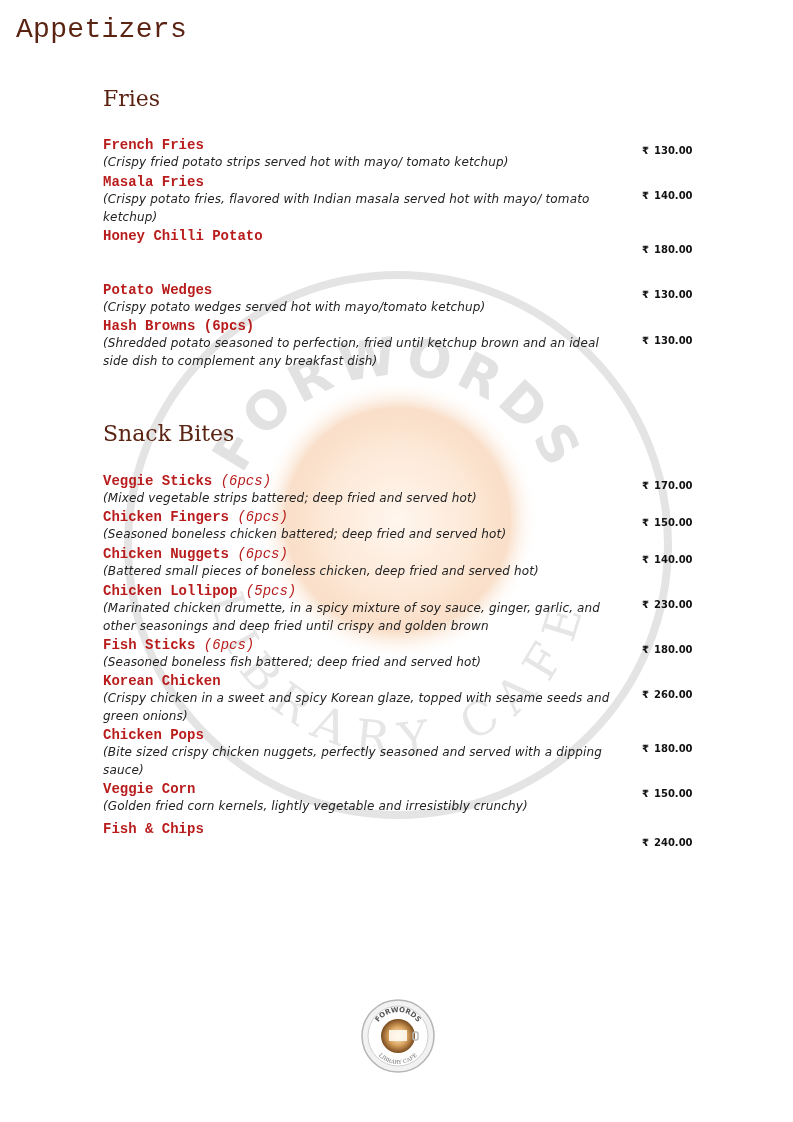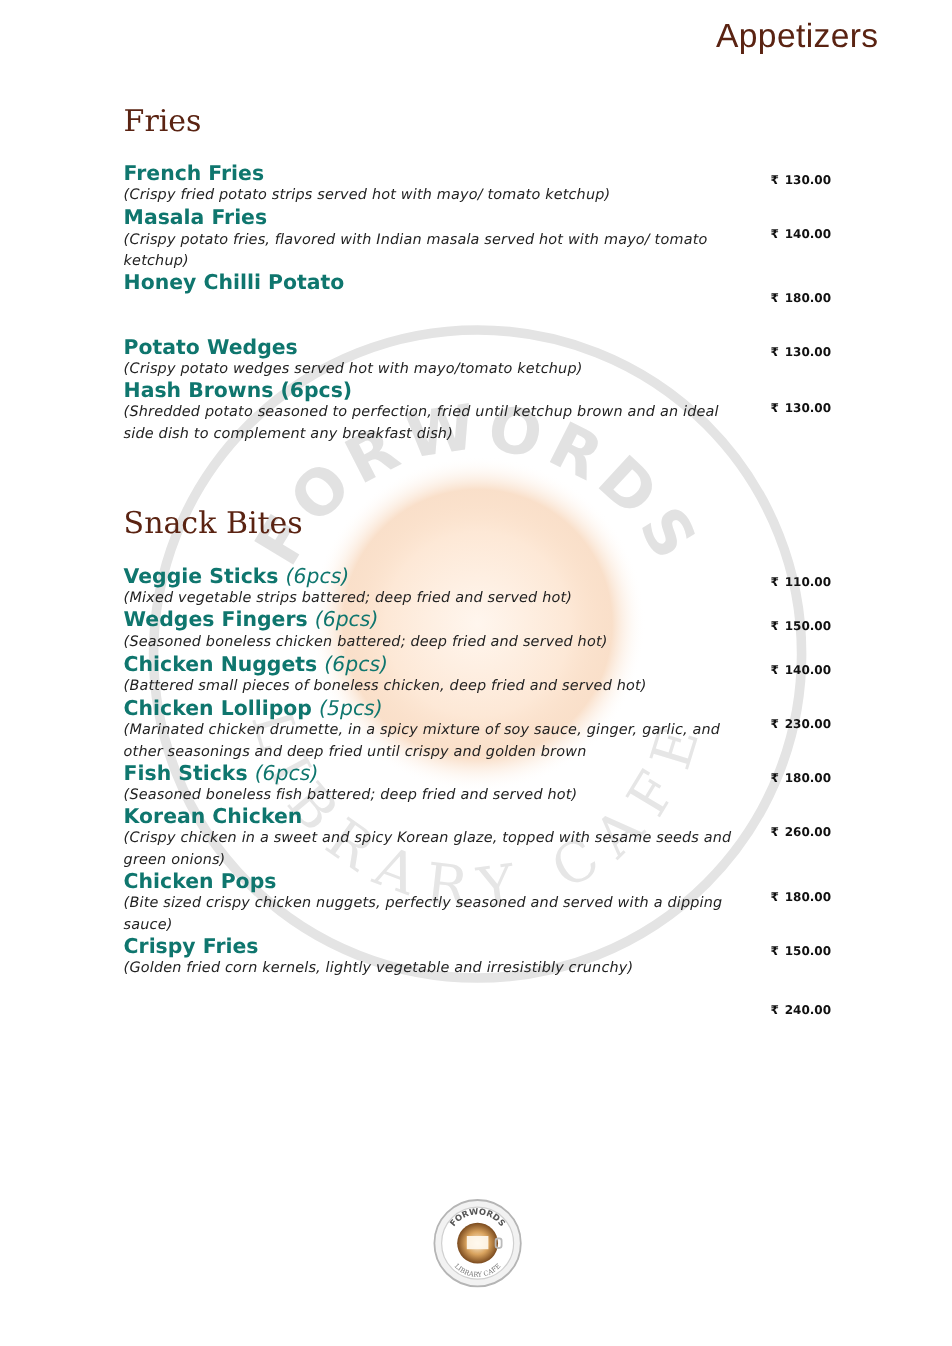--- a/index.html
+++ b/index.html
@@ -2,28 +2,28 @@
 <html><head>
   <meta charset="utf-8">
   <style>
     html, body { margin: 0; padding: 0; }
     body {
       width: 793px; height: 1122px; background: #ffffff; position: relative; overflow: hidden;
       font-family: "DejaVu Sans", sans-serif; color: #111;
     }
     .watermark { position: absolute; left: 118px; top: 265px; width: 560px; height: 560px; pointer-events: none; }
     .page-title {
-      position: absolute; left: 0; width: 732px; top: 14px; text-align: right;
-      font-family: Liberation Sans, sans-serif; font-size: 28px; color: #5a2312; letter-spacing: 0.3px;
+      position: absolute; left: 16px; width: 732px; top: 14px; text-align: left;
+      font-family: Liberation Mono, monospace; font-size: 28px; color: #5a2312; letter-spacing: 0.3px;
     }
     .section-title {
-      position: absolute; left: 103px; font-family: "DejaVu Serif", serif; font-size: 25px; color: #5a2312;
+      position: absolute; left: 103px; font-family: "DejaVu Serif", serif; font-size: 22px; color: #5a2312;
     }
     .item { position: absolute; left: 103px; width: 625px; }
-    .item-name { font-weight: bold; font-size: 17px; line-height: 18px; color: #0f766e; }
+    .item-name { font-weight: bold; font-size: 14px; line-height: 18px; color: #b91c1c; font-family: Liberation Mono, monospace; }
     .item-qty { font-weight: normal; font-style: italic; }
     .item-desc { font-style: italic; font-size: 12px; line-height: 17.5px; color: #222; width: 525px; letter-spacing: 0.15px; }
     .price {
       position: absolute; left: 642px; font-weight: bold; font-size: 10px; color: #111; white-space: nowrap;
     }
     .rupee { margin-right: 5px; }
     .footer-logo { position: absolute; left: 360px; top: 998px; width: 76px; height: 76px; }
   </style>
 </head>
 <body>
@@ -81,24 +81,24 @@
   <div class="item-desc">(Shredded potato seasoned to perfection, fried until ketchup brown and an ideal side dish to complement any breakfast dish)</div>
 </div>
 <div class="price" style="top:335px"><span class="rupee">₹</span><span>130.00</span></div>
 
 <div class="section-title" style="top:421px">Snack Bites</div>
 
 <div class="item" style="top:472px">
   <div class="item-name"><span>Veggie Sticks</span> <span class="item-qty">(6pcs)</span></div>
   <div class="item-desc">(Mixed vegetable strips battered; deep fried and served hot)</div>
 </div>
-<div class="price" style="top:480px"><span class="rupee">₹</span><span>110.00</span></div>
+<div class="price" style="top:480px"><span class="rupee">₹</span><span>170.00</span></div>
 
 <div class="item" style="top:508px">
-  <div class="item-name"><span>Wedges Fingers</span> <span class="item-qty">(6pcs)</span></div>
+  <div class="item-name"><span>Chicken Fingers</span> <span class="item-qty">(6pcs)</span></div>
   <div class="item-desc">(Seasoned boneless chicken battered; deep fried and served hot)</div>
 </div>
 <div class="price" style="top:517px"><span class="rupee">₹</span><span>150.00</span></div>
 
 <div class="item" style="top:545px">
   <div class="item-name"><span>Chicken Nuggets</span> <span class="item-qty">(6pcs)</span></div>
   <div class="item-desc">(Battered small pieces of boneless chicken, deep fried and served hot)</div>
 </div>
 <div class="price" style="top:554px"><span class="rupee">₹</span><span>140.00</span></div>
 
@@ -120,26 +120,27 @@
 </div>
 <div class="price" style="top:689px"><span class="rupee">₹</span><span>260.00</span></div>
 
 <div class="item" style="top:726px">
   <div class="item-name">Chicken Pops</div>
   <div class="item-desc">(Bite sized crispy chicken nuggets, perfectly seasoned and served with a dipping sauce)</div>
 </div>
 <div class="price" style="top:743px"><span class="rupee">₹</span><span>180.00</span></div>
 
 <div class="item" style="top:780px">
-  <div class="item-name">Crispy Fries</div>
+  <div class="item-name">Veggie Corn</div>
   <div class="item-desc">(Golden fried corn kernels, lightly vegetable and irresistibly crunchy)</div>
 </div>
 <div class="price" style="top:788px"><span class="rupee">₹</span><span>150.00</span></div>
 
 <div class="item" style="top:820px">
+  <div class="item-name">Fish &amp; Chips</div>
 </div>
 <div class="price" style="top:837px"><span class="rupee">₹</span><span>240.00</span></div>
 
 <svg class="footer-logo" viewBox="0 0 76 76">
   <defs>
     <radialGradient id="cup" cx="50%" cy="50%" r="50%">
       <stop offset="0%" stop-color="#fff4e0"></stop>
       <stop offset="55%" stop-color="#d9a35e"></stop>
       <stop offset="100%" stop-color="#7a4a1e"></stop>
     </radialGradient>

